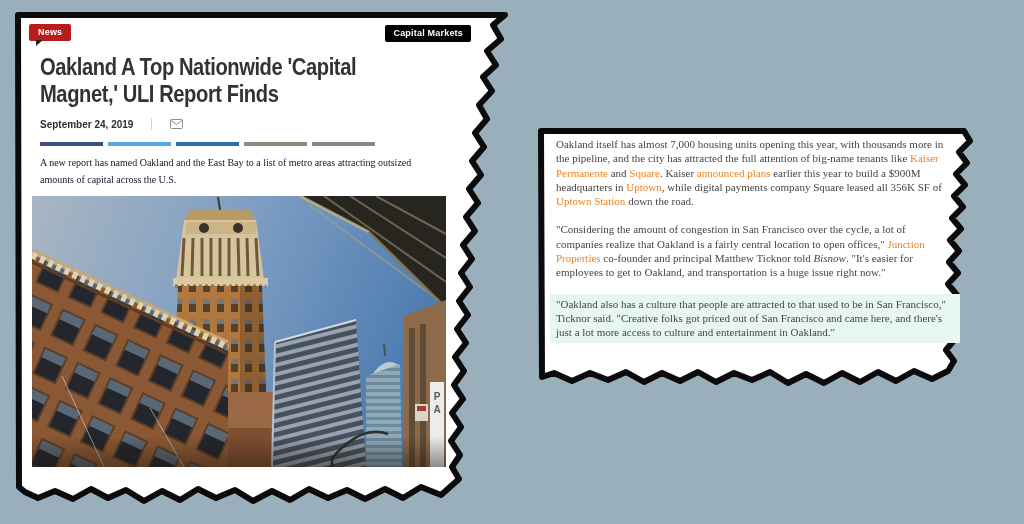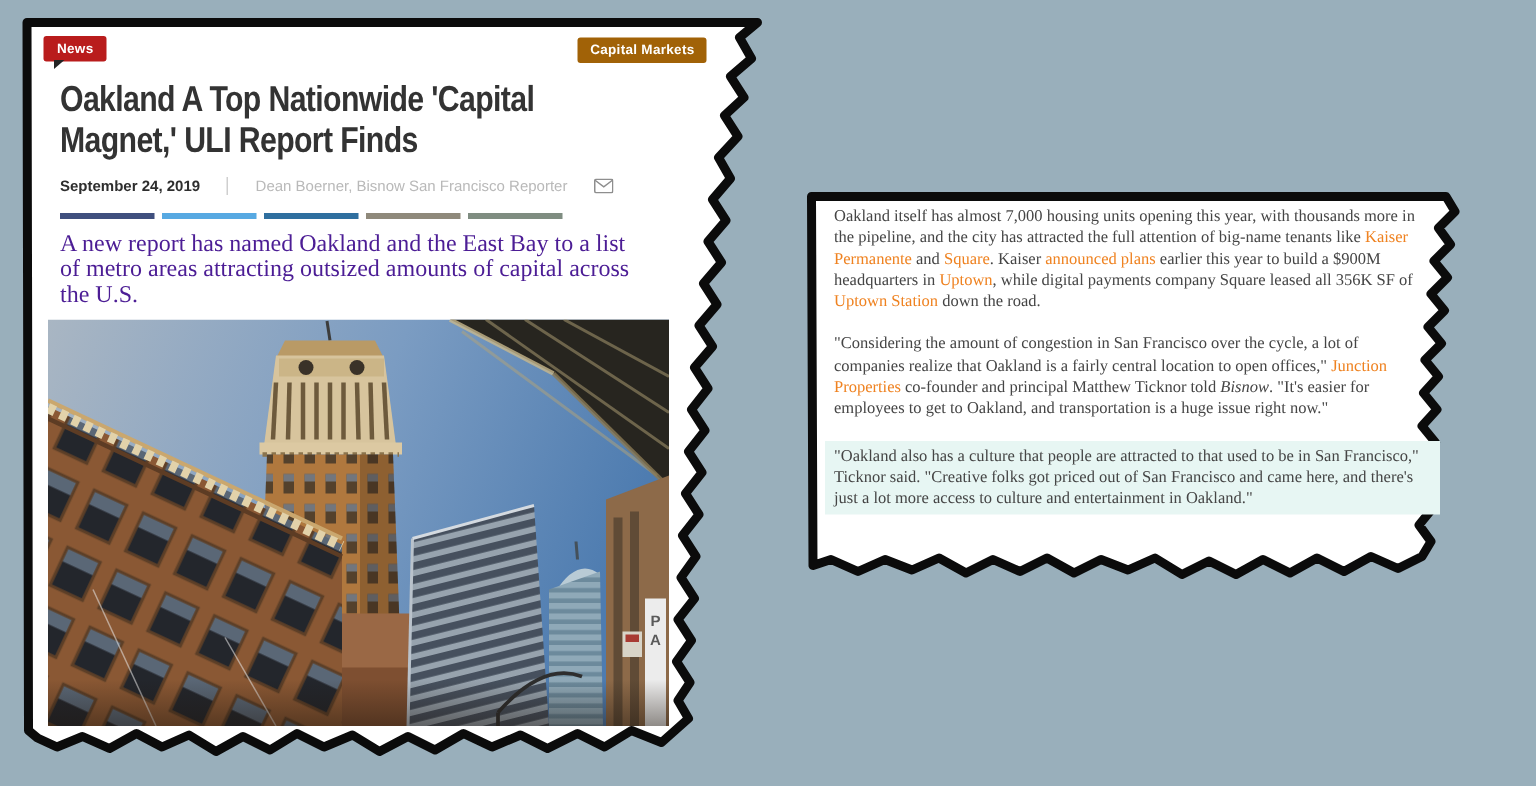--- a/index.html
+++ b/index.html
@@ -26,21 +26,21 @@
   .byline-row{margin:11px 0 0 20px;display:flex;align-items:center;gap:18px;font-size:10px;white-space:nowrap;}
   .byline-date{font-weight:700;color:#2e2e2e;}
   .byline-sep{width:1px;height:12px;background:#cfcfcf;}
   .byline-author{color:#b9b9b9;}
   .mail-icon{display:inline-flex;align-items:center;}
 
   .share-bars{margin:12px 0 0 20px;display:flex;gap:5px;}
   .share-bars .bar{width:63px;height:4px;}
 
   .lead{margin:8px 0 0 20px;width:392px;font-family:"Liberation Serif",serif;
-    font-size:16px;line-height:17px;color:#4c1d95;}
+    font-size:10px;line-height:17px;color:#0f172a;}
 
   .photo{margin:8px 0 0 12px;width:414px;height:291px;line-height:0;}
   .photo svg{width:414px;height:271px;}
   .caption{margin-left:20px;width:414px;box-sizing:border-box;background:#efefef;
     font-size:9.5px;font-style:italic;text-align:right;padding:5px 9px 6px;}
 
   .excerpt-content{position:absolute;left:20px;top:12px;width:398px;
     font-family:"Liberation Serif",serif;font-size:11px;line-height:14.3px;color:#454545;}
   .excerpt-content p{margin:0 0 14px;}
   .excerpt-content p.hl{padding:3px 6px;margin-left:-6px;margin-right:-6px;margin-bottom:0;}
@@ -59,28 +59,27 @@
         L457,278 L446,292 L455,306 L444,320 L453,334 L442,348 L451,362 L441,376 L450,390
         L439,404 L448,418 L438,432 L447,446 L439,458 L446,470
         L428,486 L408,478 L390,489 L372,480 L352,490 L334,481 L315,489 L296,480 L277,491
         L259,482 L240,492 L222,481 L203,489 L185,480 L167,491 L149,482 L131,492 L113,481
         L95,489 L78,480 L60,490 L42,482 L25,489 L12,483 L6,478 Z" fill="#ffffff" stroke="#0b0b0b" stroke-width="6" stroke-linejoin="round" stroke-linecap="round"></path>
     </svg>
 
     <div class="article-content">
       <span class="news-tag"><span>News</span></span>
 
-      <span class="cat-badge" style="background: #a16207;">Capital Markets</span>
+      <span class="cat-badge" style="background: #000000;">Capital Markets</span>
 
       <h1 class="headline">Oakland A Top Nationwide 'Capital Magnet,' ULI Report Finds</h1>
 
       <div class="byline-row">
         <span class="byline-date">September 24, 2019</span>
         <span class="byline-sep"></span>
-        <span class="byline-author">Dean Boerner, Bisnow San Francisco Reporter</span>
         <span class="mail-icon">
           <svg width="13" height="10" viewBox="0 0 13 10" aria-hidden="true">
             <rect x="0.5" y="0.5" width="12" height="9" rx="1" fill="none" stroke="#8e8e8e"></rect>
             <path d="M0.5,1 L6.5,5.5 L12.5,1" fill="none" stroke="#8e8e8e"></path>
           </svg>
         </span>
       </div>
 
       <div class="share-bars">
           <span class="bar" style="background: rgb(63, 79, 126);"></span>

